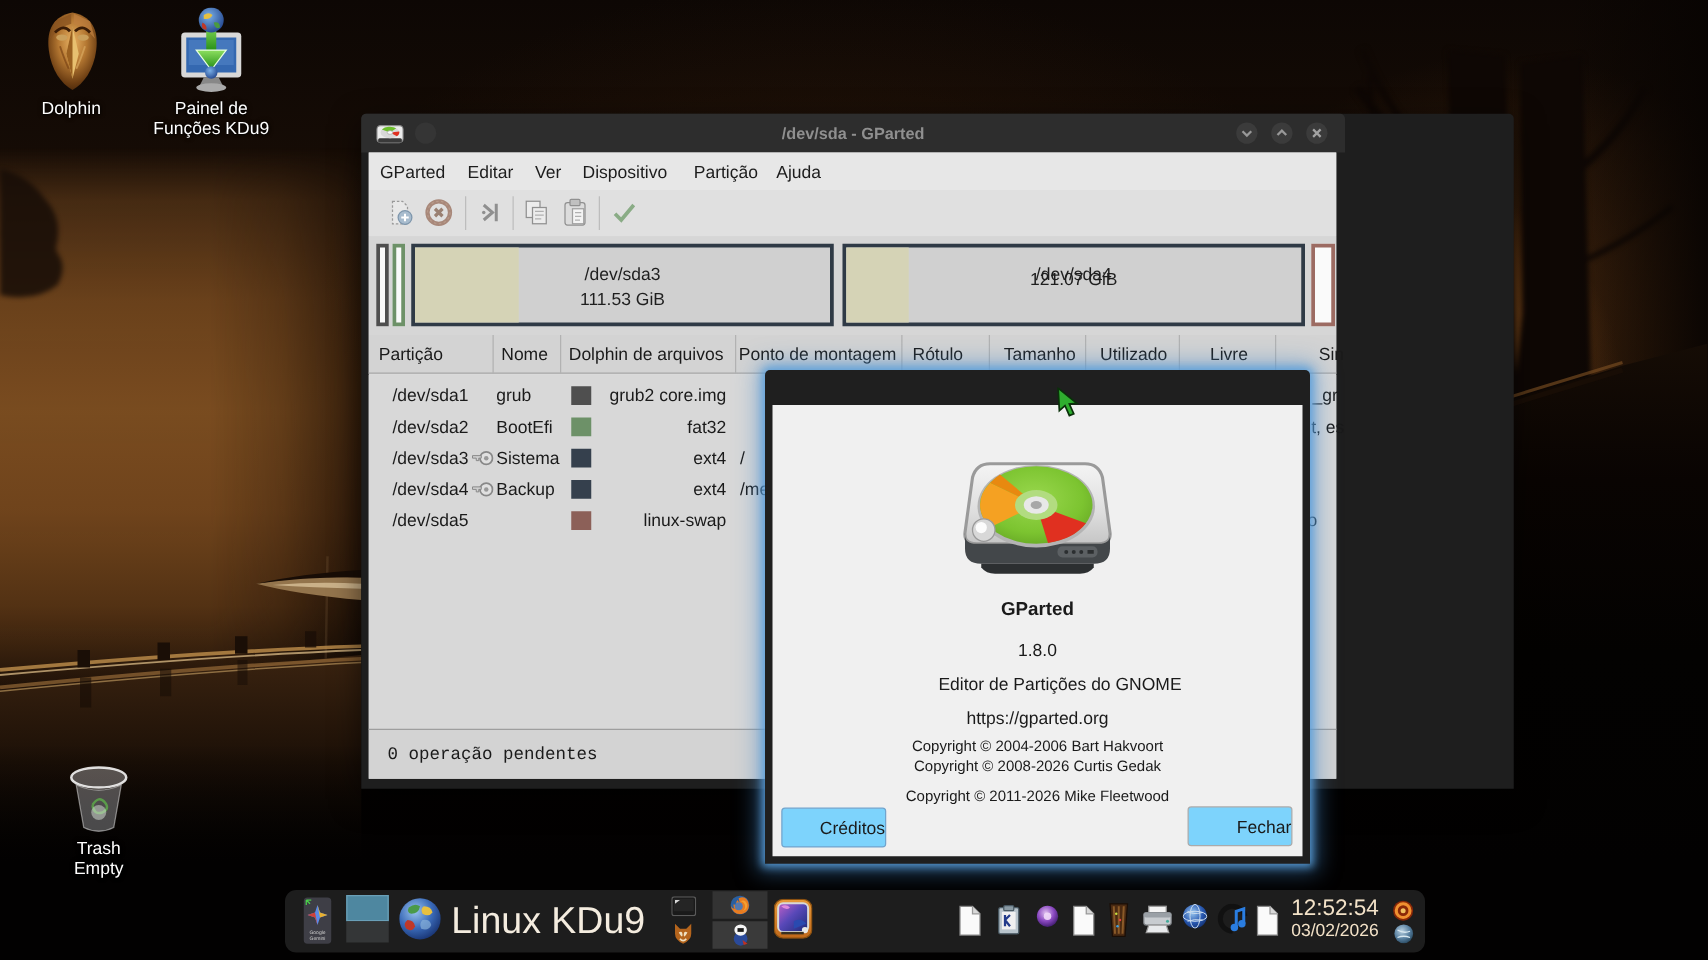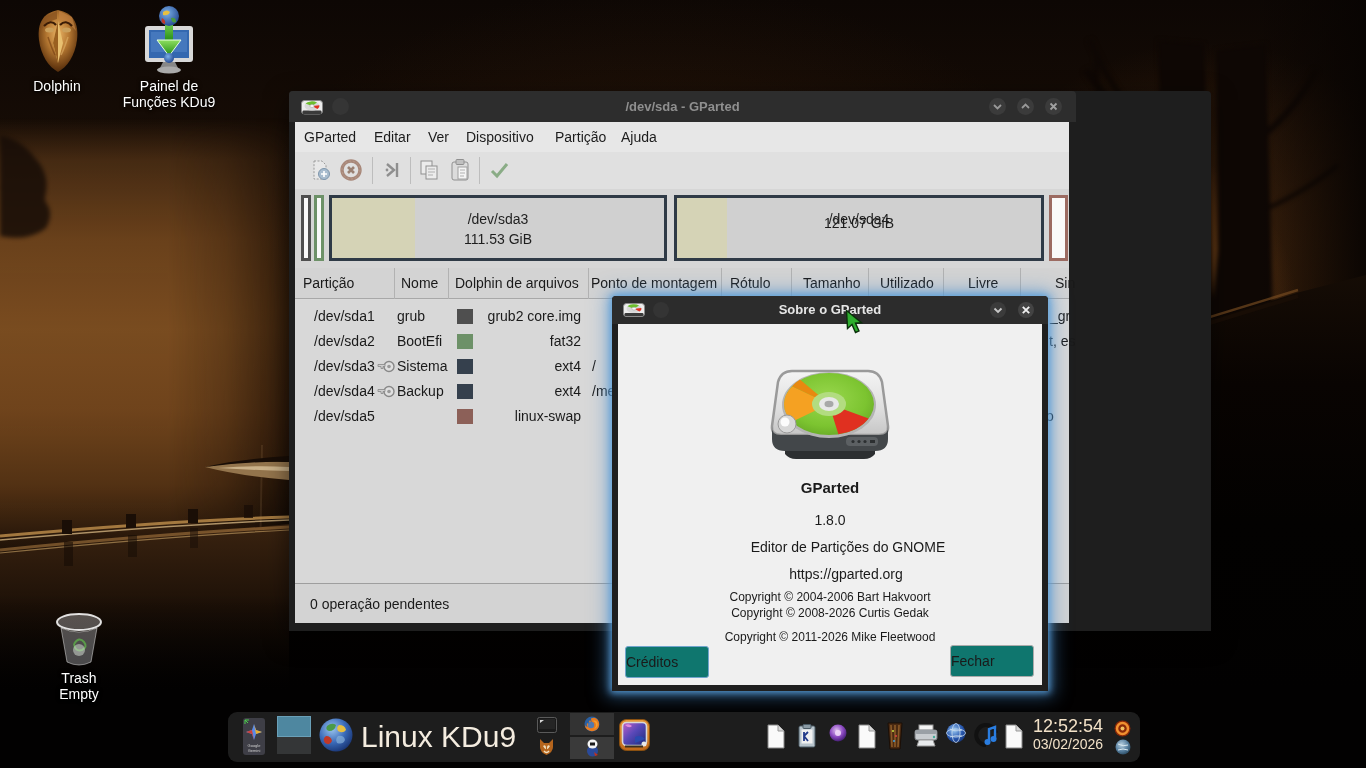--- a/index.html
+++ b/index.html
@@ -44,32 +44,32 @@
   .pbox { position:absolute; top:6px; height:66px; background:#fafafa; }
   .ptext { position:absolute; width:100%; text-align:center; font-size:14px; color:#1e1e1e; }
   #thead { position:absolute; left:0; top:146px; width:774px; height:31px; background:#d3d3d3; border-bottom:1px solid #a8a8a8; font-size:14px; color:#1a1a1a; }
   #thead span { position:absolute; top:7px; }
   .hdiv { position:absolute; top:0; width:1px; height:31px; background:#b2b2b2; }
   #tbody { position:absolute; left:0; top:178px; width:774px; height:283px; background:#d8d8d8; font-size:14px; color:#1a1a1a; }
   .trow { position:absolute; left:0; width:774px; height:25px; }
   .trow span { position:absolute; top:4px; white-space:nowrap; }
   .fsq { position:absolute; width:16px; height:15px; top:5px; left:162px; }
   #statusbar { position:absolute; left:0; top:461px; width:774px; height:40px; background:#d3d3d3; border-top:1px solid #9e9e9e; }
-  #statusbar span { position:absolute; left:15px; top:12px; font-size:14px; color:#1a1a1a; }
+  #statusbar span { position:absolute; left:15px; top:12px; font-size:14px; color:#1a1a1a;font-family:Liberation Mono, monospace; }
   
   #dlg {
     position:absolute; left:612px; top:296px; width:436px; height:395px;
     background:#1f1f1f; border-radius:4px 4px 0 0;
     box-shadow:0 0 7px 2px rgba(90,160,220,0.9), 0 0 18px 6px rgba(70,140,205,0.5);
   }
   #dtitle { position:absolute; left:0; top:0; width:436px; height:28px; background:#2c2c2c; border-radius:4px 4px 0 0; }
   #dtitle .title { position:absolute; left:0; right:0; top:6px; text-align:center; color:#e6e6e6; font-size:13px; font-weight:bold; }
   #dbody { position:absolute; left:6px; top:28px; width:424px; height:361px; background:#f0f0f0; }
   .dctr { position:absolute; left:0; width:424px; text-align:center; color:#1a1a1a; }
-  .dbtn { position:absolute; height:32px; background:#0f766e; border-radius:3px; font-size:14px; color:#1a1a1a; text-align:left; line-height:30px; }
+  .dbtn { position:absolute; height:32px; background:#7dd3fc; border-radius:3px; font-size:14px; color:#1a1a1a; text-align:right; line-height:30px; }
   
   #panel { position:absolute; left:228px; top:712px; width:912px; height:50px; background:#1d1d1d; border-radius:9px; }
   #panel .task { position:absolute; background:#333333; }
   #lktext { position:absolute; left:133px; top:8px; font-size:30px; color:#f4ecdf; }
   #clock { position:absolute; left:798px; top:4px; width:84px; text-align:center; color:#f3e2c8; }
   #clock .t1 { font-size:18px; line-height:21px; }
   #clock .t2 { font-size:14px; line-height:15px; }
 </style>
 </head>
 <body>
@@ -365,42 +365,20 @@
         <span style="left:751px">o</span>
       </div>
     </div>
     <div id="statusbar">
         <span>0 operação pendentes</span>
       </div>
   </div>
 </div>
 
 <div id="dlg">
-  <div id="dtitle">
-    <svg style="position:absolute;left:11px;top:7px" width="22" height="15" viewBox="0 0 22 15">
-      <rect x="0.5" y="0.5" width="21" height="13" rx="3" fill="#ececec" stroke="#8a8a8a"></rect>
-      <rect x="1.5" y="10" width="19" height="3" rx="1.2" fill="#3a3a3a"></rect>
-      <ellipse cx="11" cy="5.7" rx="7.5" ry="4.4" fill="#d8d8d8"></ellipse>
-      <path d="M11 5.7 L4.5 3.2 A7.5 4.4 0 0 1 16 2.4 Z" fill="#6cbe2c"></path>
-      <path d="M11 5.7 L16.5 8.6 A7.5 4.4 0 0 0 18.4 5 Z" fill="#e03020"></path>
-      <ellipse cx="11" cy="5.7" rx="2.2" ry="1.4" fill="#fafafa" stroke="#aaa" stroke-width="0.6"></ellipse>
-    </svg>
-    <div class="tbtn" style="left:41px;top:6px;width:16px;height:16px;background:#343434;"></div>
-    <div class="title">Sobre o GParted</div>
-    <div class="tbtn" style="left:378px;top:6px;width:16px;height:16px;">
-        <svg width="16" height="16">
-          <path d="M4.5 6.5 l3.5 3.5 L11.5 6.5" stroke="#c8c8c8" stroke-width="1.8" fill="none"></path>
-        </svg>
-      </div>
-    <div class="tbtn" style="left:406px;top:6px;width:16px;height:16px;background:#434343;">
-        <svg width="16" height="16">
-          <path d="M4.8 4.8 l6.4 6.4 M11.2 4.8 l-6.4 6.4" stroke="#efefef" stroke-width="1.9"></path>
-        </svg>
-      </div>
-  </div>
   <div id="dbody">
     <svg style="position:absolute;left:152px;top:44px" width="120" height="95" viewBox="0 0 120 95">
       <defs>
         <linearGradient id="hddb" x1="0" y1="0" x2="0" y2="1">
             <stop offset="0%" stop-color="#f4f4f4"></stop>
             <stop offset="60%" stop-color="#dedede"></stop>
             <stop offset="100%" stop-color="#c6c6c6"></stop>
           </linearGradient>
         <radialGradient id="dgr" cx="48%" cy="42%" r="62%">
             <stop offset="0%" stop-color="#9ad84e"></stop>
@@ -423,21 +401,21 @@
       <circle cx="15" cy="54" r="4.5" fill="#fcfcfc"></circle>
       <rect x="76" y="69" width="32" height="9" rx="4" fill="#5c6063"></rect>
       <circle cx="83" cy="73.5" r="1.6" fill="#2c2f31"></circle>
         <circle cx="89" cy="73.5" r="1.6" fill="#2c2f31"></circle>
         <circle cx="95" cy="73.5" r="1.6" fill="#2c2f31"></circle>
         <rect x="100" y="72" width="5" height="3" fill="#2c2f31"></rect>
     </svg>
     <div class="dctr" style="top:155px; font-size:15px; font-weight:bold;">GParted</div>
     <div class="dctr" style="top:188px; font-size:14px;">1.8.0</div>
     <div class="dctr" style="top:215px; font-size:14px;padding-left:36px;">Editor de Partições do GNOME</div>
-    <div class="dctr" style="top:242px; font-size:14px;margin-left:16px;">https://gparted.org</div>
+    <div class="dctr" style="top:242px; font-size:14px;">https://gparted.org</div>
     <div class="dctr" style="top:266px; font-size:12px;">Copyright © 2004-2006 Bart Hakvoort</div>
     <div class="dctr" style="top:282px; font-size:12px;">Copyright © 2008-2026 Curtis Gedak</div>
     <div class="dctr" style="top:306px; font-size:12px;">Copyright © 2011-2026 Mike Fleetwood</div>
     <div class="dbtn" style="left:7px; top:322px; width:84px; border:1px solid #71a4cd;">Créditos</div>
     <div class="dbtn" style="left:332px; top:321px; width:84px; border:1px solid #ababab;">Fechar</div>
   </div>
 </div>
 
 <svg class="abs" style="left:845px;top:310px" width="23" height="24" viewBox="0 0 23 24">
   <path d="M1.5 0.5 L2.5 18.5 L7 14.5 L10.5 22.5 L14 21 L10.5 13.2 L16.5 12.6 Z" fill="#2fae2f" stroke="#0a300a" stroke-width="1.4"></path>

